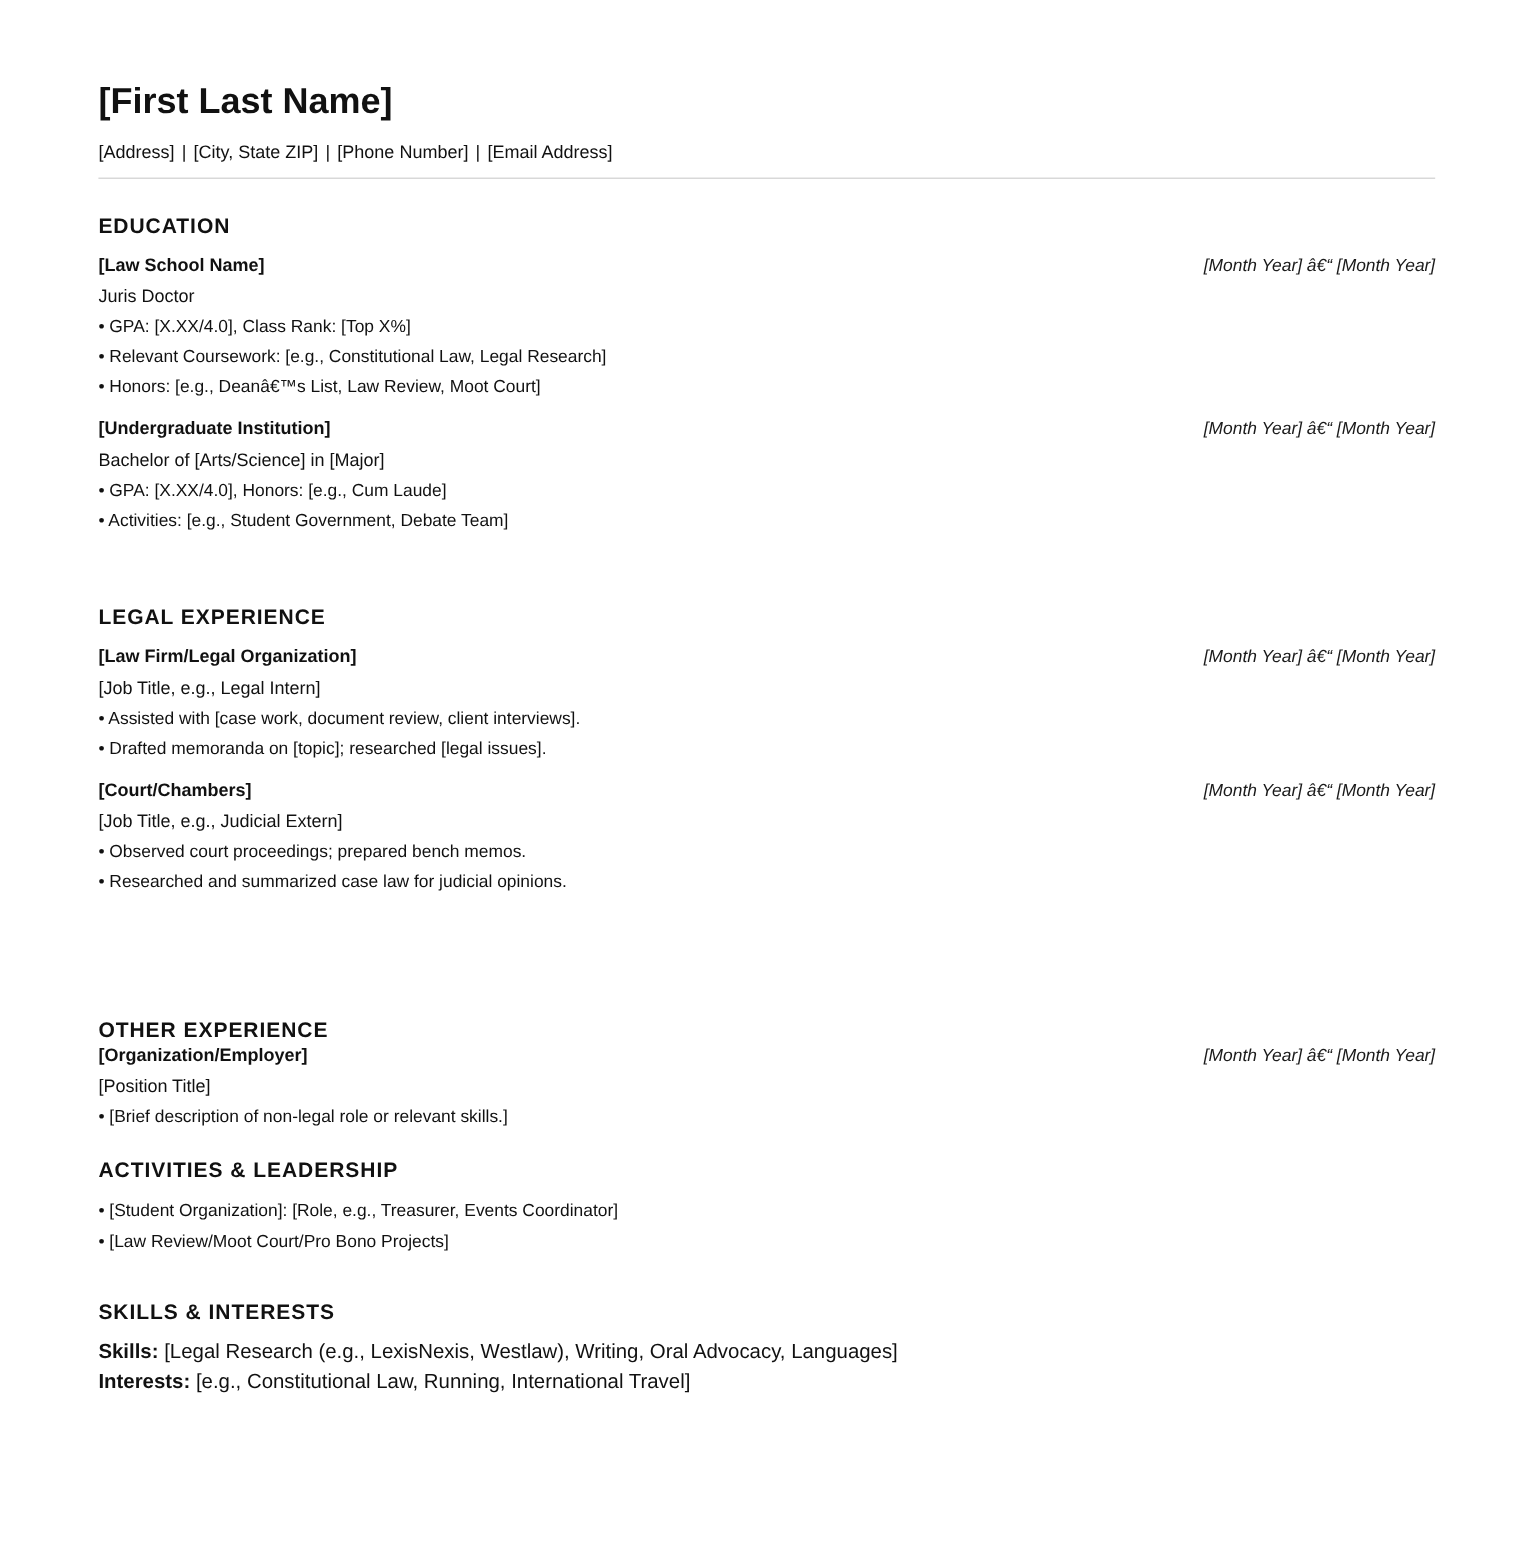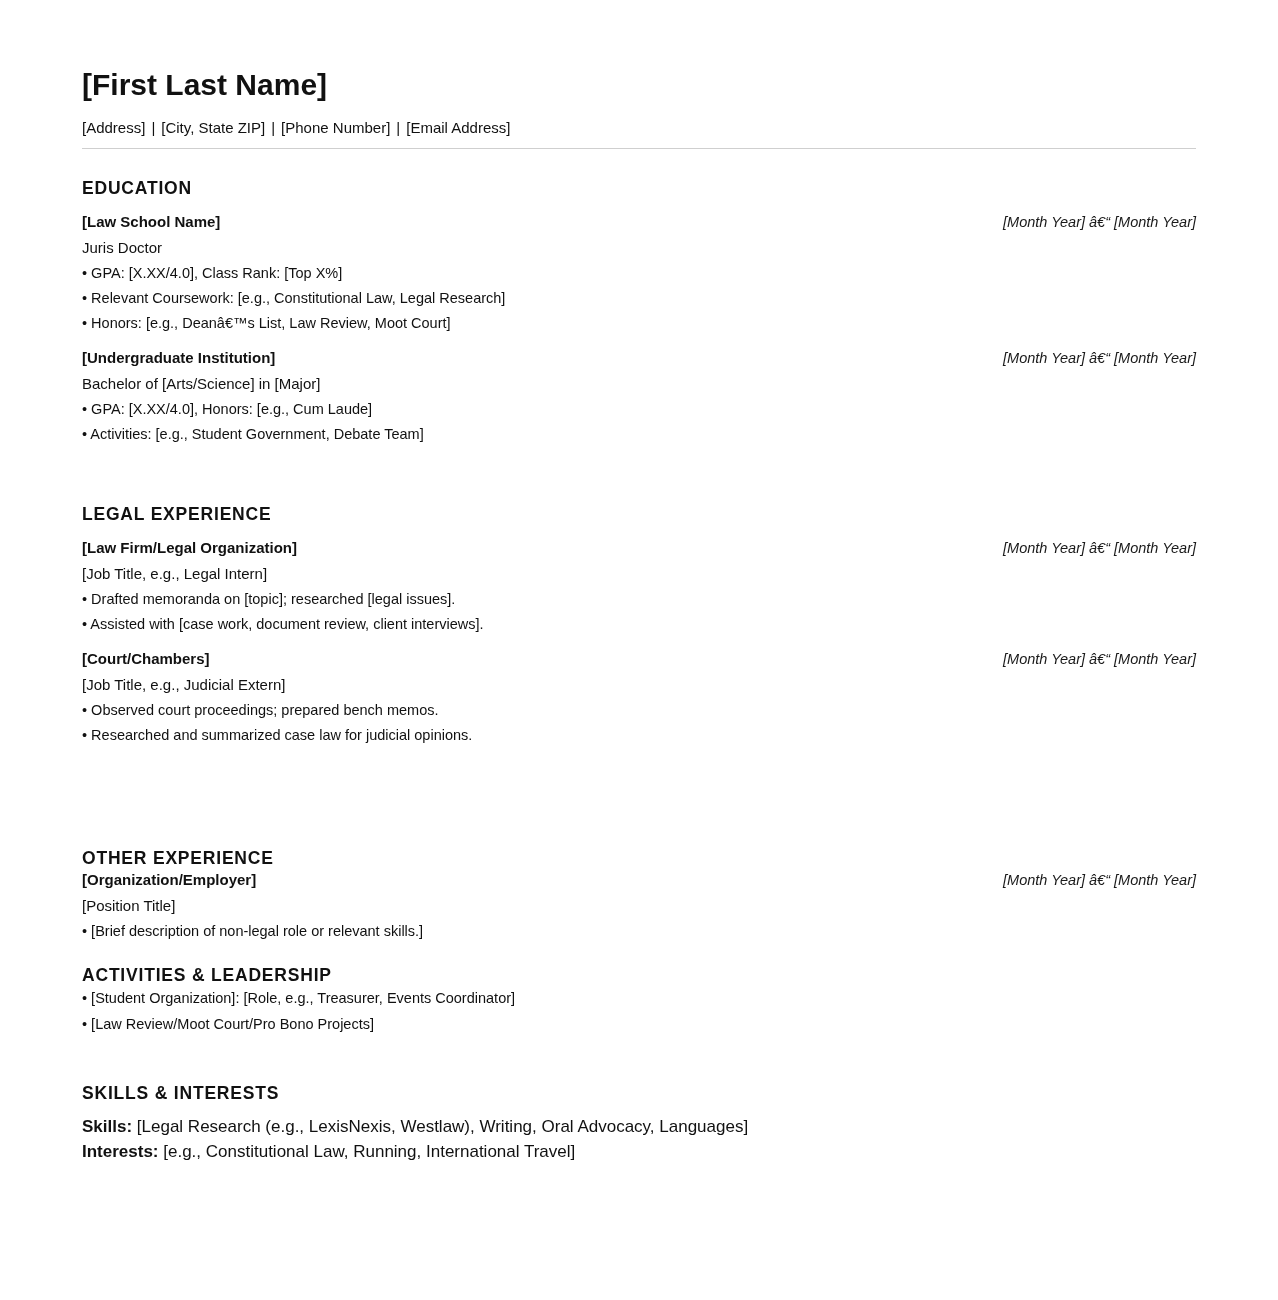--- a/index.html
+++ b/index.html
@@ -82,22 +82,22 @@
     </div>
   </div>
 
   <div class="section" style="top:502px;">
     <h2>LEGAL EXPERIENCE</h2>
 
     <div class="entry" style="margin-top:12px;">
       <div class="org">[Law Firm/Legal Organization]</div>
       <div class="date">[Month Year] â€“ [Month Year]</div>
       <div class="role">[Job Title, e.g., Legal Intern]</div>
+      <div class="bullet">• Assisted with [case work, document review, client interviews].</div>
       <div class="bullet">• Drafted memoranda on [topic]; researched [legal issues].</div>
-      <div class="bullet">• Assisted with [case work, document review, client interviews].</div>
     </div>
 
     <div class="entry" style="margin-top:15px;">
       <div class="org">[Court/Chambers]</div>
       <div class="date">[Month Year] â€“ [Month Year]</div>
       <div class="role">[Job Title, e.g., Judicial Extern]</div>
       <div class="bullet">• Observed court proceedings; prepared bench memos.</div>
       <div class="bullet">• Researched and summarized case law for judicial opinions.</div>
     </div>
   </div>
@@ -108,21 +108,21 @@
     <div class="entry" style="">
       <div class="org">[Organization/Employer]</div>
       <div class="date">[Month Year] â€“ [Month Year]</div>
       <div class="role">[Position Title]</div>
       <div class="bullet">• [Brief description of non-legal role or relevant skills.]</div>
     </div>
   </div>
 
   <div class="section" style="top:963px;">
     <h2>ACTIVITIES &amp; LEADERSHIP</h2>
-    <div class="bullet" style="margin-top:1px;">• [Student Organization]: [Role, e.g., Treasurer, Events Coordinator]</div>
+    <div class="bullet" style="margin-top:12px;">• [Student Organization]: [Role, e.g., Treasurer, Events Coordinator]</div>
     <div class="bullet" style="margin-top:6px;">• [Law Review/Moot Court/Pro Bono Projects]</div>
   </div>
 
   <div class="section" style="top:1081px;">
     <h2>SKILLS &amp; INTERESTS</h2>
     <div class="kv" style="margin-top:12px;">
       <b>Skills:</b><span> [Legal Research (e.g., LexisNexis, Westlaw), Writing, Oral Advocacy, Languages]</span>
     </div>
     <div class="kv">
       <b>Interests:</b><span> [e.g., Constitutional Law, Running, International Travel]</span>

